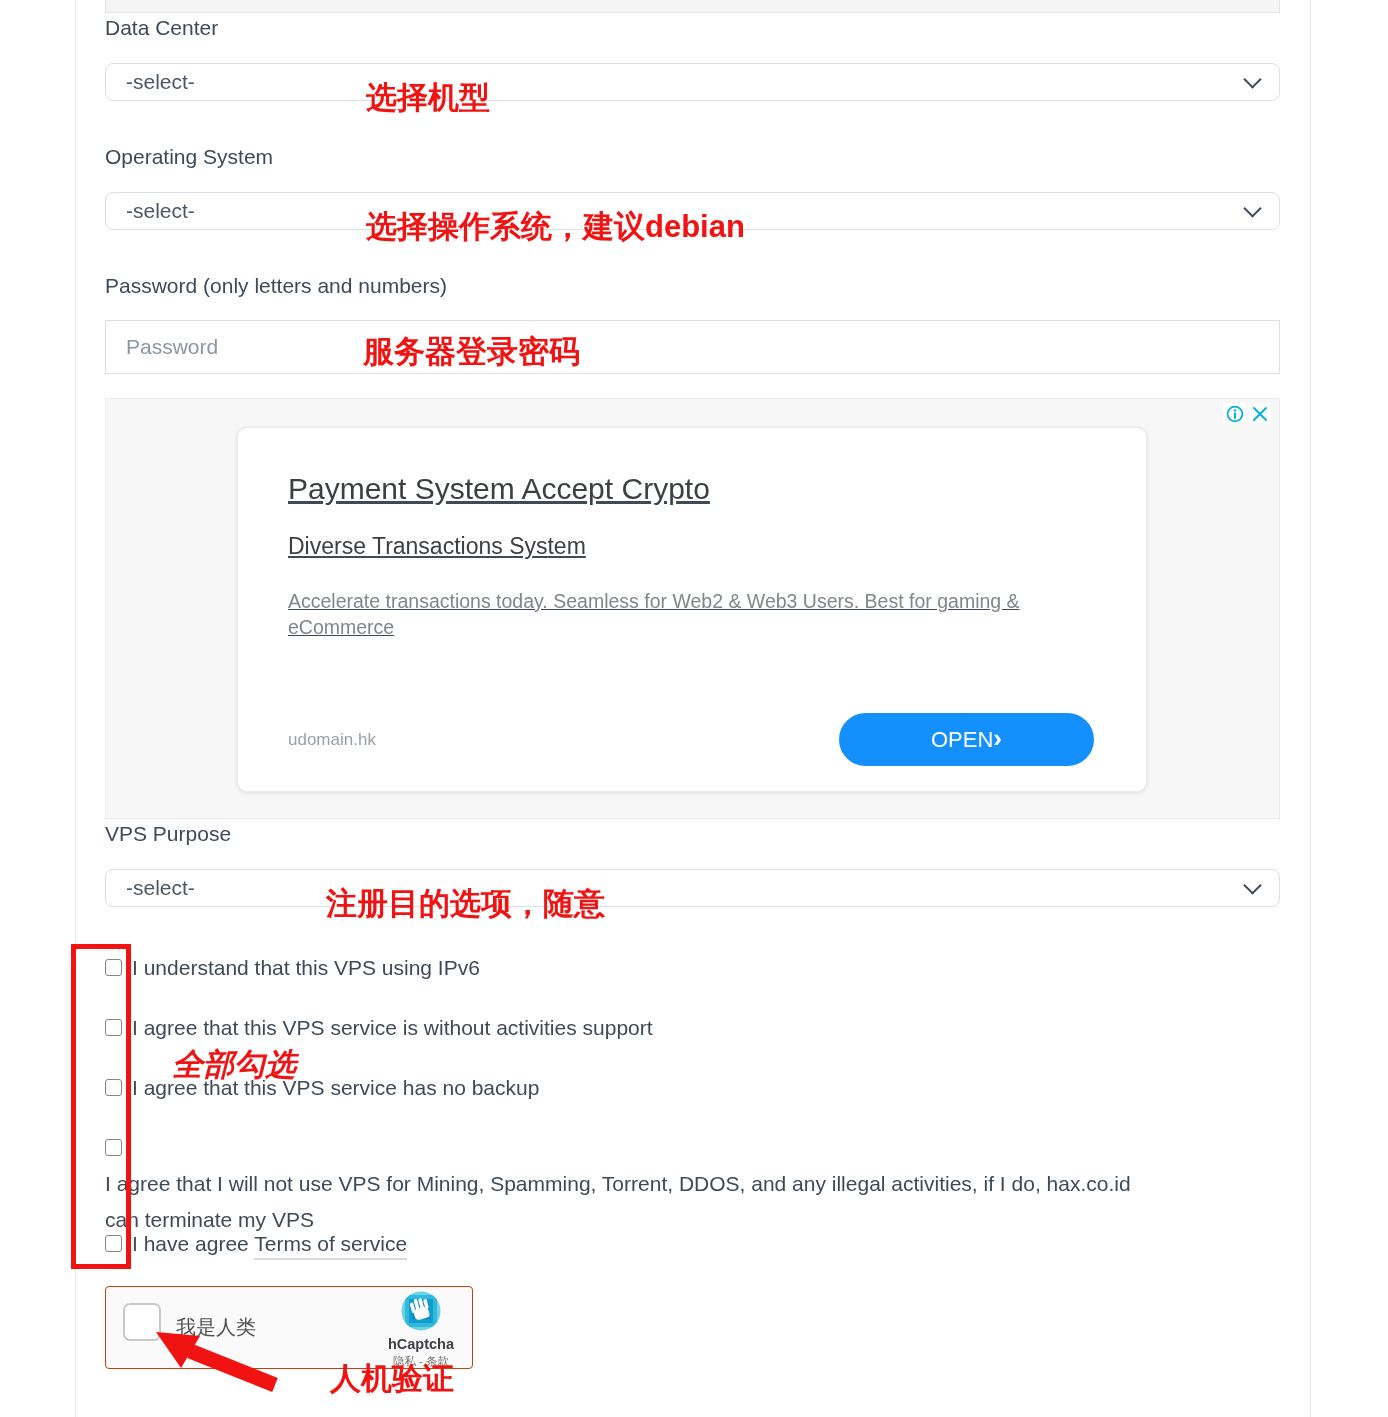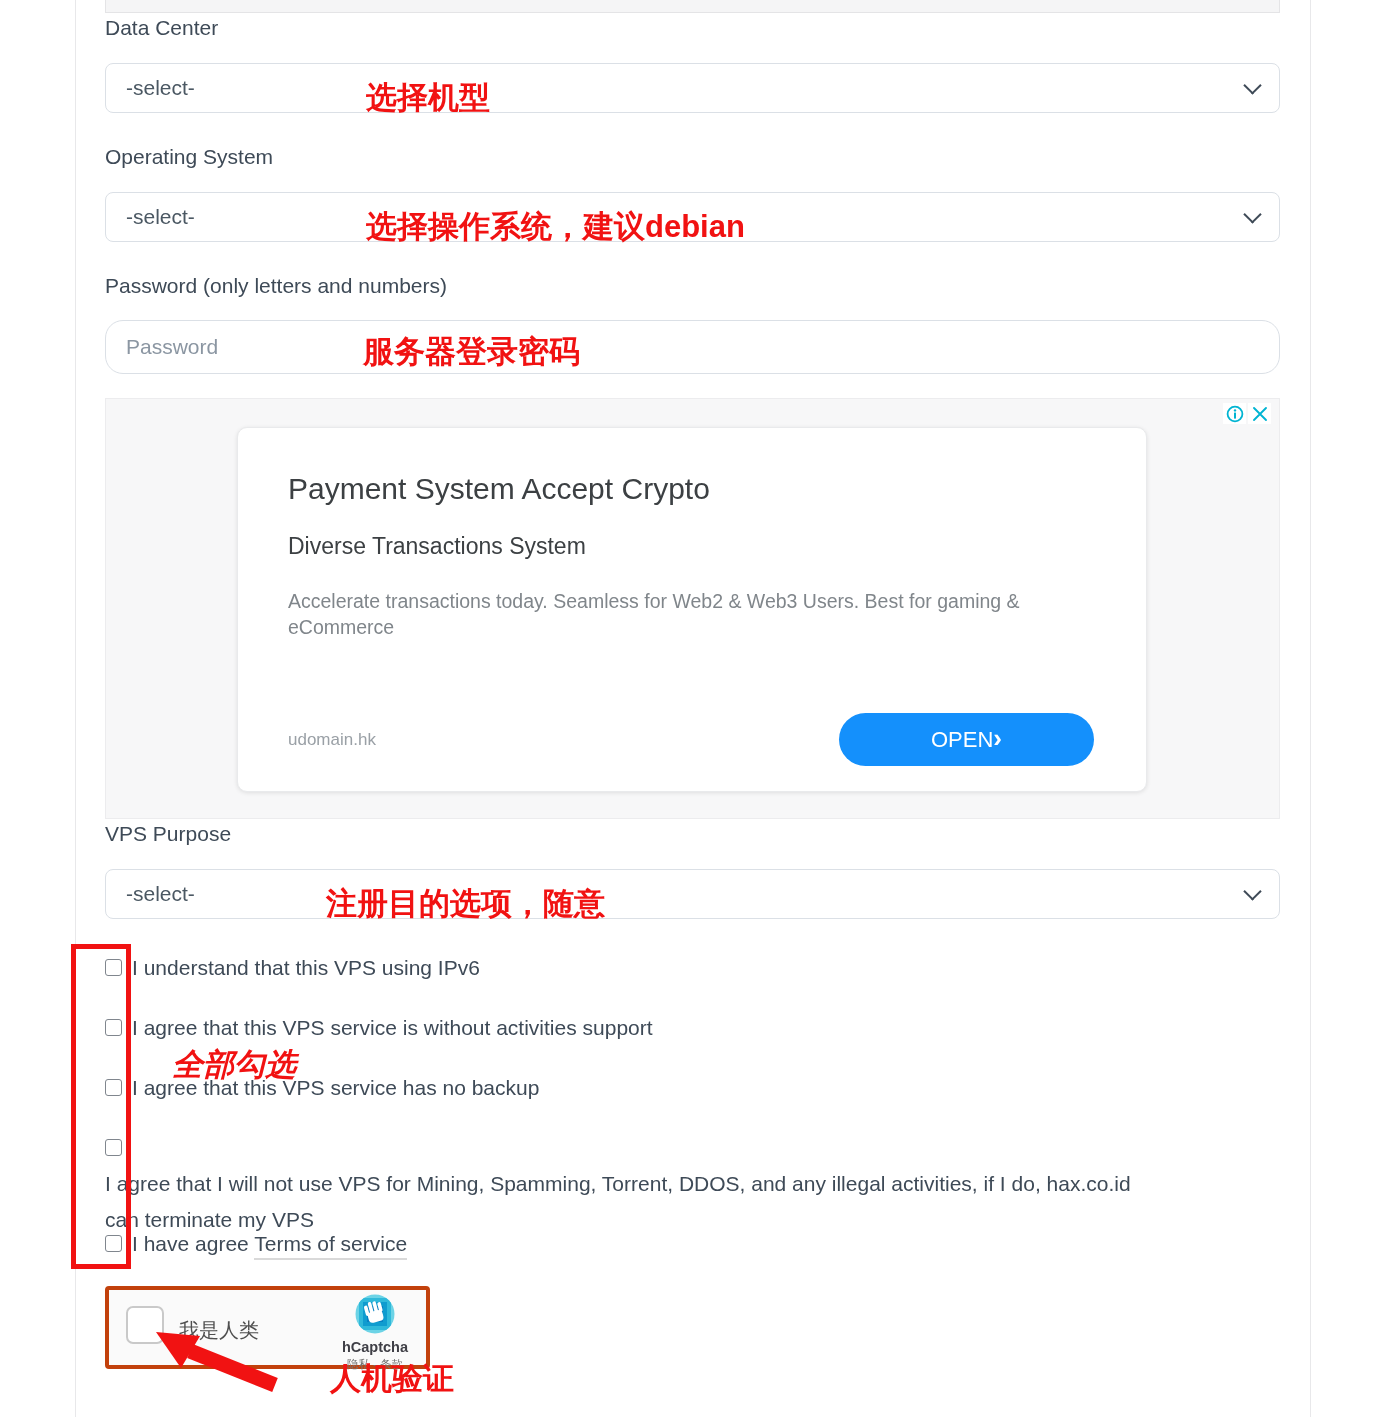--- a/index.html
+++ b/index.html
@@ -11,57 +11,57 @@
   .edge-left { left:75px; } .edge-right { left:1310px; }
 
   .strip {
     position:absolute; left:105px; top:0; width:1175px; height:13px; box-sizing:border-box;
     background:#f5f5f6; border:1px solid #e4e4e6; border-top:none;
   }
 
   .field-label { position:absolute; left:105px; font-size:21px; color:#3e4a57; }
 
   .selectbox {
-    position:absolute; left:105px; width:1175px; height:50px; box-sizing:border-box;
+    position:absolute; left:105px; width:1175px; height:38px; box-sizing:border-box;
     background:#fff; border:1px solid #dbe0e6; border-radius:8px;
     display:flex; align-items:center; padding:0 20px; font-size:21px; color:#4b5863;
     cursor:pointer;
   }
   .chev {
     position:absolute; right:20px; top:50%; width:11px; height:11px;
     border-right:2.5px solid #3e4a57; border-bottom:2.5px solid #3e4a57;
     transform:translateY(-70%) rotate(45deg);
   }
 
   .red-note {
     position:absolute; font-size:31px; font-weight:bold; color:#f11212;
     white-space:nowrap; pointer-events:none; line-height:1.1;
   }
   .note-in-box { top:17px; }
 
   input.pw {
     position:absolute; left:105px; top:320px; width:1175px; height:54px; box-sizing:border-box;
-    background:#fff; border:1px solid #dbe0e6; border-radius:18px; padding:0 20px;
+    background:#fff; border:1px solid #dbe0e6; border-radius:0; padding:0 20px;
     font-size:21px; color:#4b5863; font-family:"Liberation Sans", sans-serif; outline:none;
   }
   input.pw::placeholder { color:#8b96a2; }
 
   
   .ad-panel {
     position:absolute; left:105px; top:398px; width:1175px; height:421px; box-sizing:border-box;
     background:#f7f7f8; border:1px solid #ececee;
   }
   .ad-controls { position:absolute; top:4px; right:8px; display:flex; gap:2px; color:#00b4d2; }
   .ad-controls .ctrl {
     width:23px; height:21px; background:#fff; display:flex; align-items:center; justify-content:center; cursor:pointer;
   }
   .ad-card {
     position:absolute; left:131px; top:28px; width:910px; height:365px; box-sizing:border-box;
     background:#fff; border:1px solid #e9eaec; border-radius:10px;
-    box-shadow:0 1px 4px rgba(0,0,0,0.10); padding:44px 50px 0 50px;
+    box-shadow:0 1px 4px rgba(0,0,0,0.10); padding:44px 50px 0 50px;text-decoration:underline;
   }
   .ad-title { font-size:30px; color:#3c4043; }
   .ad-sub { font-size:23px; color:#3c4043; margin-top:27px; }
   .ad-desc { font-size:19.5px; color:#80868b; margin-top:29px; line-height:1.32; max-width:775px; }
   .ad-bottom {
     position:absolute; left:50px; right:52px; bottom:25px;
     display:flex; align-items:center; justify-content:space-between;
   }
   .ad-domain { font-size:17px; color:#9aa0a6; }
   .ad-cta {
@@ -85,22 +85,22 @@
     color:#3e4a57; text-decoration:none; border-bottom:2px solid #d9d9d9;
     padding-bottom:3px; cursor:pointer;
   }
   .red-box {
     position:absolute; left:71px; top:944px; width:60px; height:325px; box-sizing:border-box;
     border:5px solid #f11212; pointer-events:none;
   }
 
   
   .captcha {
-    position:absolute; left:105px; top:1286px; width:325px; height:83px; box-sizing:border-box;
-    background:#fafafa; border:4px solid #c2410c; border-radius:4px;
+    position:absolute; left:105px; top:1286px; width:368px; height:83px; box-sizing:border-box;
+    background:#fafafa; border:1px solid #c2410c; border-radius:4px;
   }
   .cap-check {
     position:absolute; left:17px; top:16px; width:38px; height:38px; box-sizing:border-box;
     background:#fff; border:2px solid #c9c9c9; border-radius:7px; cursor:pointer;
   }
   .cap-label { position:absolute; left:70px; top:27px; font-size:20px; color:#4f4f4f; }
   .cap-brand { position:absolute; right:10px; top:4px; width:82px; text-align:center; }
   .cap-brand-name { font-size:14.5px; font-weight:bold; color:#3f3f46; margin-top:1px; }
   .cap-links { font-size:11.5px; color:#737373; margin-top:2px; cursor:pointer; }
 

